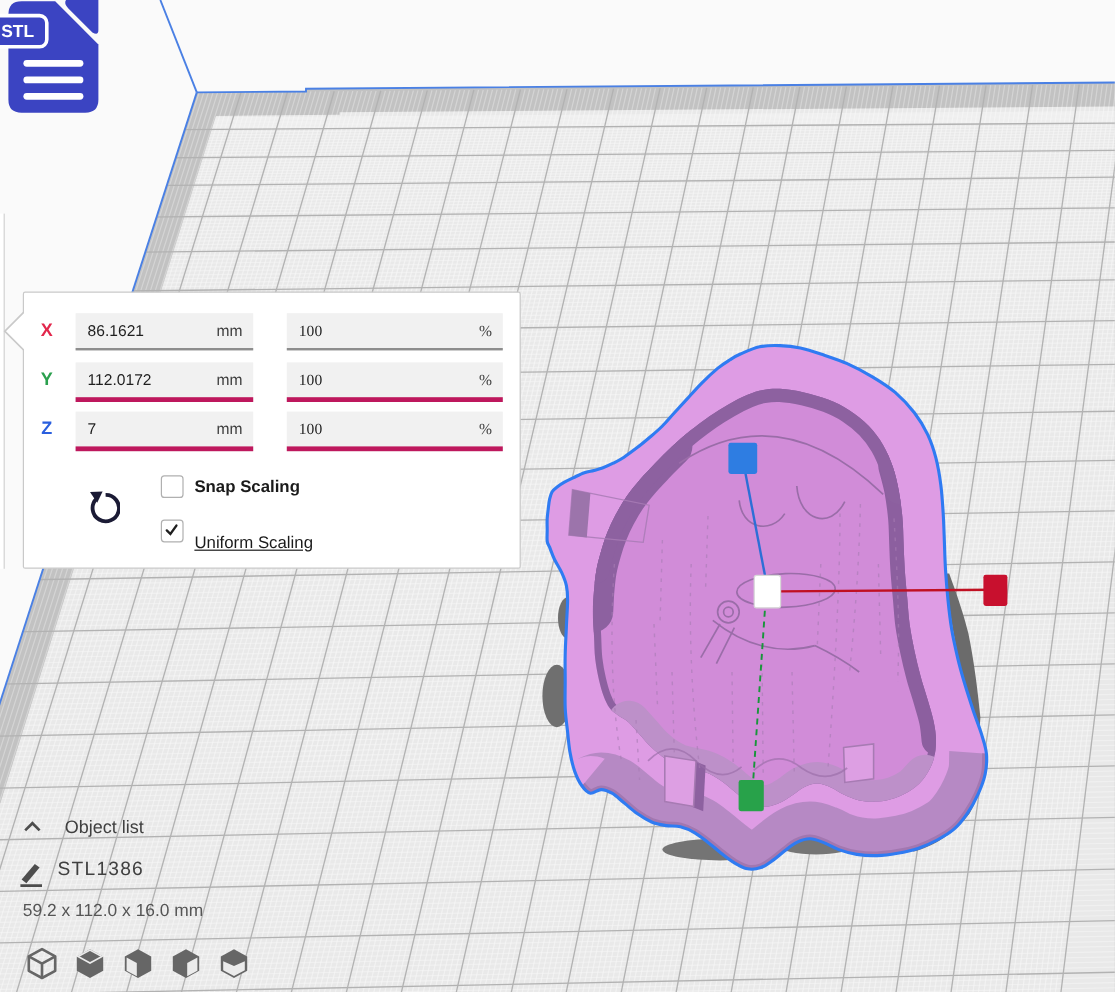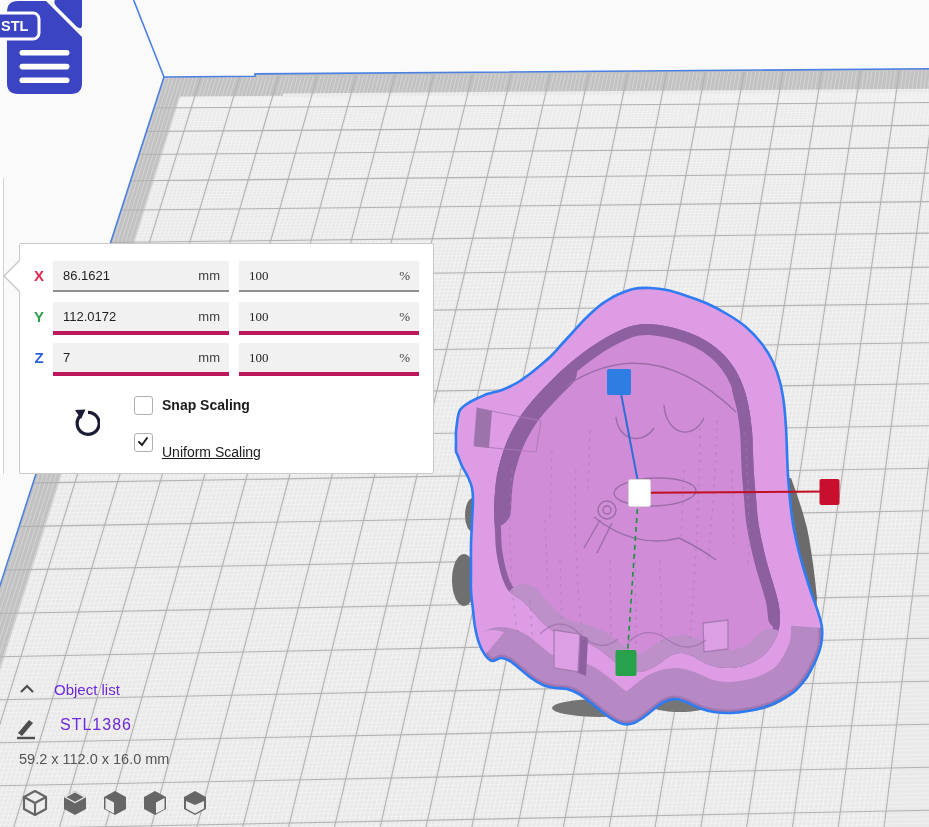--- a/index.html
+++ b/index.html
@@ -1,30 +1,30 @@
 <!DOCTYPE html>
 <html><head><meta charset="utf-8">
 <style>
 html,body{margin:0;padding:0;width:929px;height:827px;overflow:hidden;background:#fafafa;font-family:"Liberation Sans",sans-serif;}
 .abs{position:absolute;}
 #panel{position:absolute;left:19px;top:243px;width:413px;height:229px;background:#fff;border:1px solid #c9c9c9;border-radius:2px;z-index:10;}
 #panelarrow{position:absolute;left:5px;top:261px;width:0;height:0;border-top:15px solid transparent;border-bottom:15px solid transparent;border-right:15px solid #fff;z-index:11;}
 #panelarrowb{position:absolute;left:3px;top:259px;width:0;height:0;border-top:17px solid transparent;border-bottom:17px solid transparent;border-right:17px solid #c9c9c9;z-index:9;}
 .axlbl{position:absolute;font-size:15px;font-weight:bold;width:20px;text-align:center;}
 .field{position:absolute;background:#f1f1f1;height:29px;}
-.f1{left:33px;width:148px;padding-left:28px;}
+.f1{left:43px;width:148px;}
 .f2{left:219px;width:180px;font-family:Liberation Serif, serif;}
 .fx{border-bottom:2px solid #8d8d8d;}
 .fyz{border-bottom:4px solid #be185d;}
 .val{position:absolute;left:10px;top:7px;font-size:13px;color:#1f1f1f;}
 .unit{position:absolute;right:9px;top:7px;font-size:13px;color:#404040;margin-left:32px;}
 .cb{position:absolute;left:114px;width:17px;height:17px;background:#fff;border:1px solid #b0b0b0;border-radius:3px;}
 .cblbl{position:absolute;left:142px;font-size:14px;color:#1b1b1b;}
 #hud{position:absolute;left:0;top:0;z-index:5;color:#4d4d4d;}
-.hudtxt{position:absolute;font-size:15px;color:#6d28d9;white-space:nowrap;}
+.hudtxt{position:absolute;font-size:15px;color:#404040;white-space:nowrap;}
 </style></head>
 <body>
 <svg width="929" height="827" viewBox="0 0 929 827" style="position:absolute;left:0;top:0">
 <rect x="0" y="0" width="929" height="827" fill="#fafafa"></rect>
 <g>
 <clipPath id="clipplate">
         <polygon points="164,77 255,76.2 255,73.9 945,68.7 945,832 -79.5,832"></polygon>
       </clipPath>
 <clipPath id="clipinset">
         <polygon points="180,96.6 283,95.7 283,93.5 945,88.7 945,832 -50.8,832"></polygon>
@@ -858,21 +858,21 @@
 </div>
 <div id="hud">
 <svg class="abs" style="left:19px;top:683px" width="16" height="12" viewBox="0 0 16 12">
       <path d="M2,9 L8,3 L14,9" fill="none" stroke="#4d4d4d" stroke-width="2.2"></path>
     </svg>
 <span class="hudtxt" style="left:54px;top:681px;">Object list</span>
 <svg class="abs" style="left:15px;top:718px" width="24" height="22" viewBox="0 0 24 22">
       <path d="M3,15 L14,2 L18,5 L7,18 Z" fill="#4d4d4d"></path>
       <line x1="2" y1="20" x2="20" y2="20" stroke="#4d4d4d" stroke-width="2.4"></line>
     </svg>
-<span class="hudtxt" style="left:60px;top:716px;font-size:16px;letter-spacing:1px;">STL1386</span>
+<span class="hudtxt" style="left:48px;top:716px;font-size:16px;letter-spacing:1px;">STL1386</span>
 <span class="hudtxt" style="left:19px;top:751px;color:#555;font-size:14.5px;">59.2 x 112.0 x 16.0 mm</span>
 </div>
 <svg class="abs" style="left:22px;top:789px" width="185" height="28" viewBox="0 0 185 28">
 <g fill="none" stroke="#666" stroke-width="2.2" stroke-linejoin="round">
 <path d="M13,2 L24,8 L24,20 L13,26 L2,20 L2,8 Z"></path>
       <path d="M2,8 L13,14 L24,8 M13,14 L13,26"></path>
 </g>
 <g transform="translate(40,0)">
 <path d="M13,2 L24,8 L24,20 L13,26 L2,20 L2,8 Z" fill="#666"></path>
 <path d="M3,8.1 L13,2.7 L23,8.1 L13,13.5 Z" fill="#666" stroke="#ebebeb" stroke-width="1.3"></path>

